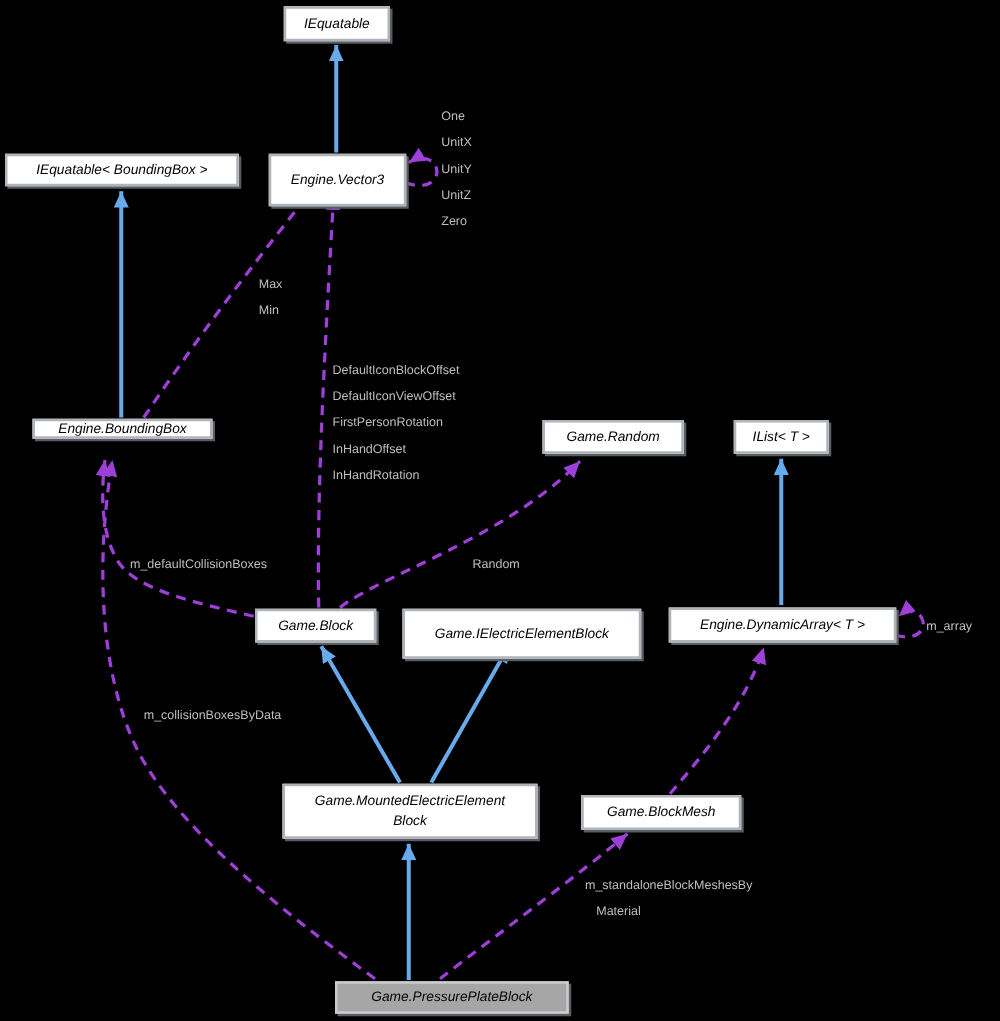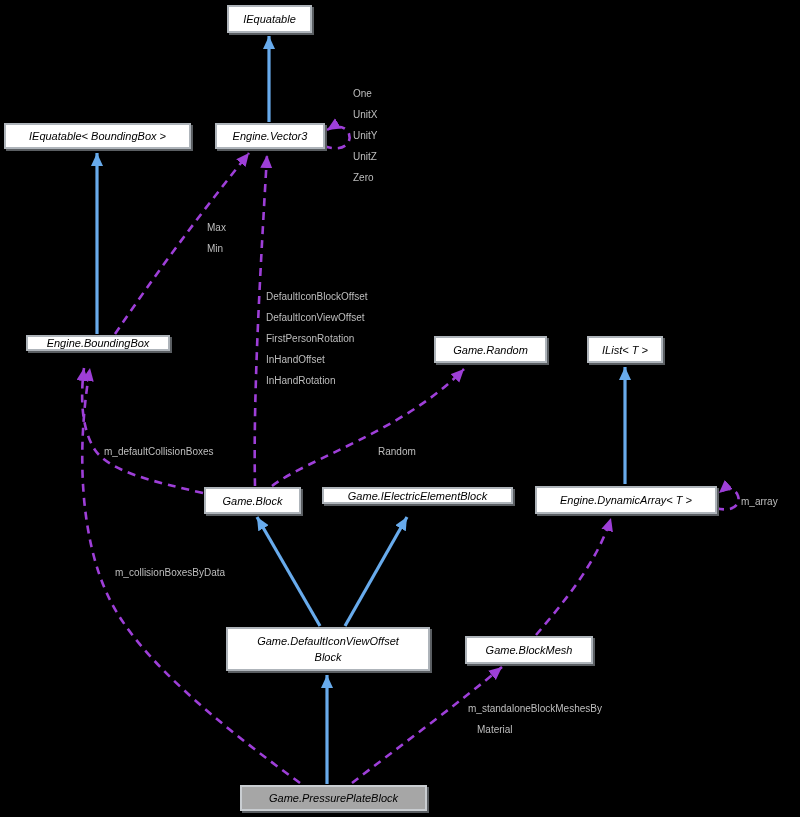--- a/index.html
+++ b/index.html
@@ -14,21 +14,21 @@
   .ah-p{fill:var(--use);}
   .node{
     position:absolute;box-sizing:border-box;
     background:var(--node-fill);border:2px solid var(--node-border);
     color:var(--node-text);display:flex;flex-direction:column;
     align-items:center;justify-content:center;
     font-size:11px;line-height:16px;white-space:nowrap;
     box-shadow:2px 2px 0 #5a5e62;
     font-style:italic;
   }
-  .node.hl{background:var(--hl-fill);border-color:var(--hl-border);}
+  .node.hl{background:var(--hl-fill);border-color:var(--hl-border);margin-left:28px;}
   .elabel{
     position:absolute;color:var(--elabel);font-size:10px;line-height:21px;
     white-space:nowrap;
   }
   .indent{padding-left:9px;}
 </style>
 </head>
 <body>
 
 <div class="stage">
@@ -58,36 +58,36 @@
     <path class="use" d="M352 783 C400 746 460 702 502 667" marker-end="url(#ap)"></path>
     <path class="use" d="M536 635 C566 600 598 560 611 518" marker-end="url(#ap)"></path>
     <path class="use" d="M324 146 C343 153 352 143 349 134 C347 127 337 124 327 130" marker-end="url(#ap)"></path>
     <path class="use" d="M716 508 C733 513 741 504 738 496 C736 489 727 486 719 493" marker-end="url(#ap)"></path>
   </svg>
 
   <div class="node" style="left:227px;top:5px;width:85px;height:28px">IEquatable</div>
 
   <div class="node" style="left:4px;top:123px;width:187px;height:26px">IEquatable&lt; BoundingBox &gt;</div>
 
-  <div class="node" style="left:215px;top:123px;width:110px;height:26px">Engine.Vector3</div>
+  <div class="node" style="left:215px;top:123px;width:110px;height:42px">Engine.Vector3</div>
 
   <div class="node" style="left:26px;top:335px;width:144px;height:16px">Engine.BoundingBox</div>
 
   <div class="node" style="left:434px;top:336px;width:113px;height:27px">Game.Random</div>
 
   <div class="node" style="left:587px;top:336px;width:76px;height:27px">IList&lt; T &gt;</div>
 
   <div class="node" style="left:204px;top:487px;width:97px;height:27px">Game.Block</div>
 
-  <div class="node" style="left:322px;top:487px;width:191px;height:17px">Game.IElectricElementBlock</div>
+  <div class="node" style="left:322px;top:487px;width:191px;height:40px">Game.IElectricElementBlock</div>
 
   <div class="node" style="left:535px;top:486px;width:182px;height:28px">Engine.DynamicArray&lt; T &gt;</div>
 
   <div class="node" style="left:226px;top:627px;width:204px;height:44px">
-    <div>Game.DefaultIconViewOffset</div>
+    <div>Game.MountedElectricElement</div>
     <div>Block</div>
   </div>
 
   <div class="node" style="left:465px;top:636px;width:128px;height:28px">Game.BlockMesh</div>
 
   <div class="node hl" style="left:240px;top:785px;width:187px;height:26px">Game.PressurePlateBlock</div>
 
   <div class="elabel" style="left:353px;top:83px">
     <div>One</div>
     <div>UnitX</div>

